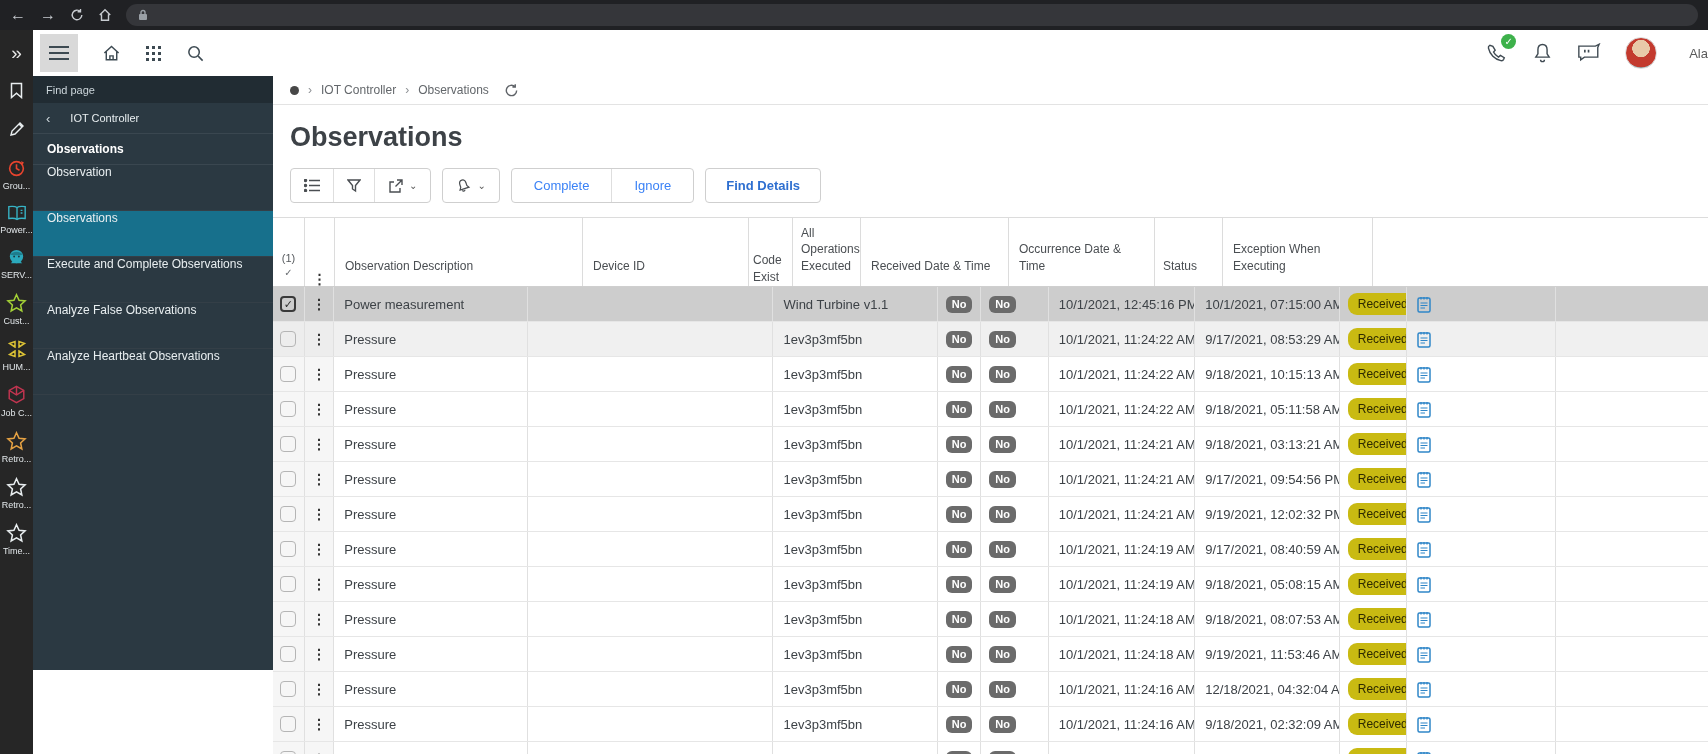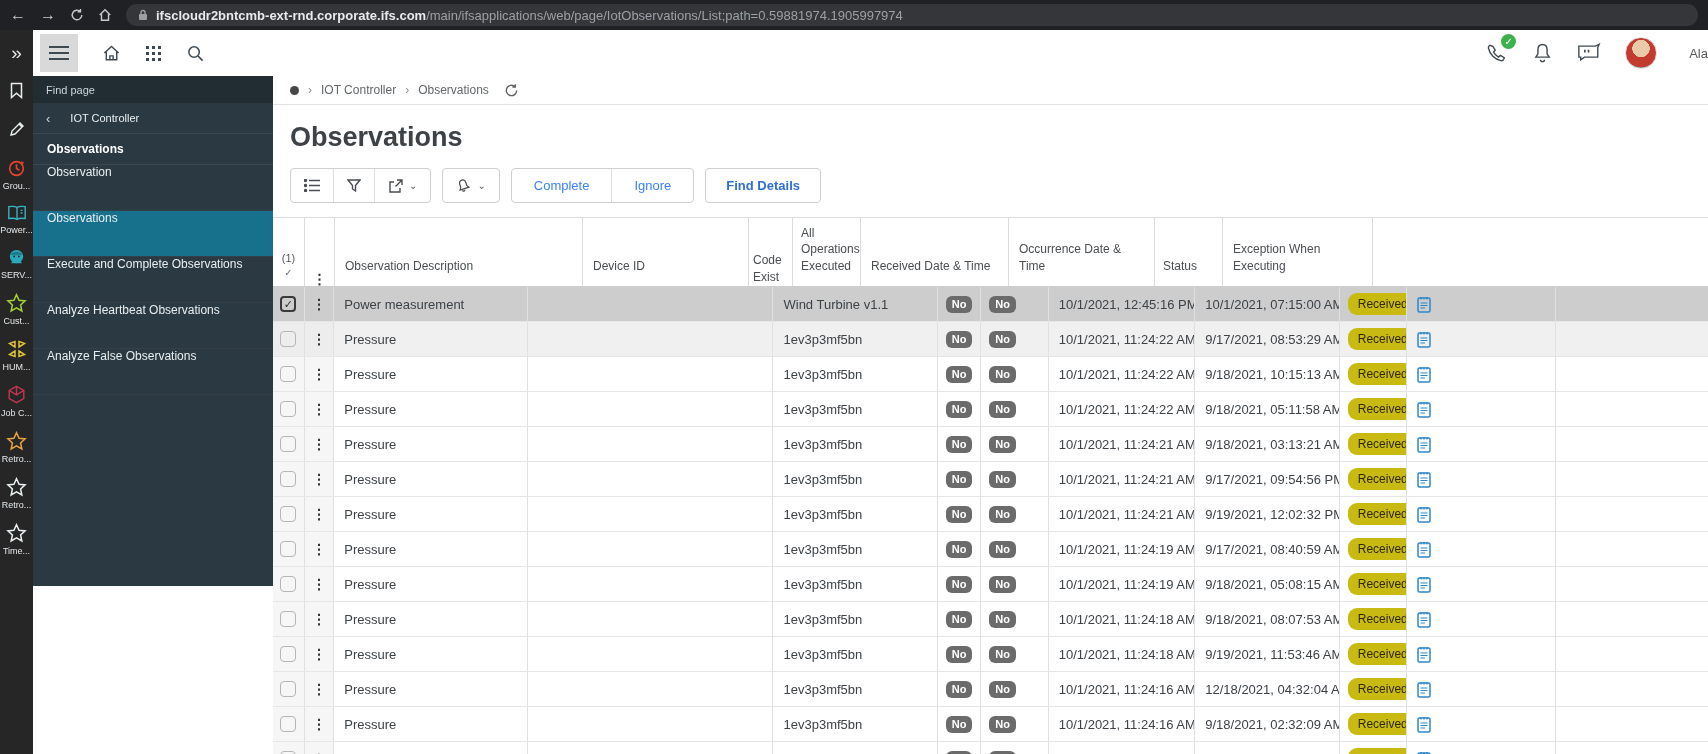--- a/index.html
+++ b/index.html
@@ -34,21 +34,21 @@
   .appbar-ico { margin-left:24px; cursor:pointer; display:flex; align-items:center; }
   .appbar-right { margin-left:auto; display:flex; align-items:center; gap:24px; padding-right:0; }
   .phone-wrap { position:relative; }
   .badge-check { position:absolute; top:-8px; right:-8px; width:15px; height:15px; border-radius:50%;
     background:#3db14b; color:#fff; font-size:10px; display:flex; align-items:center; justify-content:center; }
   .avatar { width:32px; height:32px; border-radius:50%;
     background:radial-gradient(circle at 50% 35%, #e8c9a8 0 35%, #c33a2e 36% 75%, #8f8f8f 76%); border:1px solid #ddd; }
   .user-name { font-size:13px; color:#5a5a5a; margin-left:8px; white-space:nowrap; }
 
   
-  .sidebar { position:absolute; top:76px; left:33px; width:240px; height:510px; background:#2b3942; }
+  .sidebar { position:absolute; top:76px; left:33px; width:240px; height:594px; background:#2b3942; }
   .find-page { height:27px; background:#212c33; color:#ccd6db; font-size:11px;
     display:flex; align-items:center; padding:0 13px; cursor:text; }
   .side-group { height:31px; display:flex; align-items:center; gap:20px; padding:0 13px;
     color:#e8eef0; font-size:11px; border-bottom:1px solid #3a4750; cursor:pointer; }
   .side-group .chev { font-size:13px; color:#cdd7dc; }
   .side-section { height:31px; display:flex; align-items:center; padding:0 14px;
     color:#ffffff; font-size:12px; font-weight:bold; border-bottom:1px solid #3a4750; }
   .side-item { height:46px; display:flex; align-items:flex-start; padding:0 14px;
     color:#e8eef0; font-size:12px; border-bottom:1px solid #343f47; cursor:pointer; }
   .side-item.selected { background:#17708c; }
@@ -130,21 +130,20 @@
         <path d="M2 8l6-6 6 6M4 7v7h8V7" fill="none" stroke="#c7cbd0" stroke-width="1.6"></path>
       </svg>
   </span>
   <div class="url-pill">
     <span class="lock-icon">
       <svg width="10" height="12" viewBox="0 0 10 12">
           <rect x="1" y="5" width="8" height="6" rx="1" fill="#9aa0a6"></rect>
           <path d="M3 5V3.5a2 2 0 0 1 4 0V5" fill="none" stroke="#9aa0a6" stroke-width="1.4"></path>
         </svg>
     </span>
-    <span style="white-space:nowrap;"><span class="url-domain">ifscloudr2bntcmb-ext-rnd.corporate.ifs.com</span><span class="url-path">/main/ifsapplications/web/page/IotObservations/List;path=0.59881974.1905997974</span></span>
   </div>
 </div>
 
 <div class="rail">
   <span class="rail-expand">»</span>
   <span class="rail-ico">
     <svg width="15" height="17" viewBox="0 0 15 17">
         <path d="M2.5 1.5h10v14l-5-4.2-5 4.2z" fill="none" stroke="#e9eef0" stroke-width="1.5"></path>
       </svg>
   </span>
@@ -303,24 +302,24 @@
   <div class="side-item">
     <span>Observation</span>
   </div>
   <div class="side-item selected">
     <span>Observations</span>
   </div>
   <div class="side-item">
     <span>Execute and Complete Observations</span>
   </div>
   <div class="side-item">
+    <span>Analyze False Observations</span>
+  </div>
+  <div class="side-item">
     <span>Analyze Heartbeat Observations</span>
-  </div>
-  <div class="side-item">
-    <span>Analyze False Observations</span>
   </div>
 </div>
 
 <div class="main">
   <div class="breadcrumb">
     <span class="crumb-dot"></span>
     <span class="crumb-sep">›</span>
     <span class="crumb-link">IOT Controller</span>
     <span class="crumb-sep">›</span>
     <span class="crumb-link">Observations</span>

